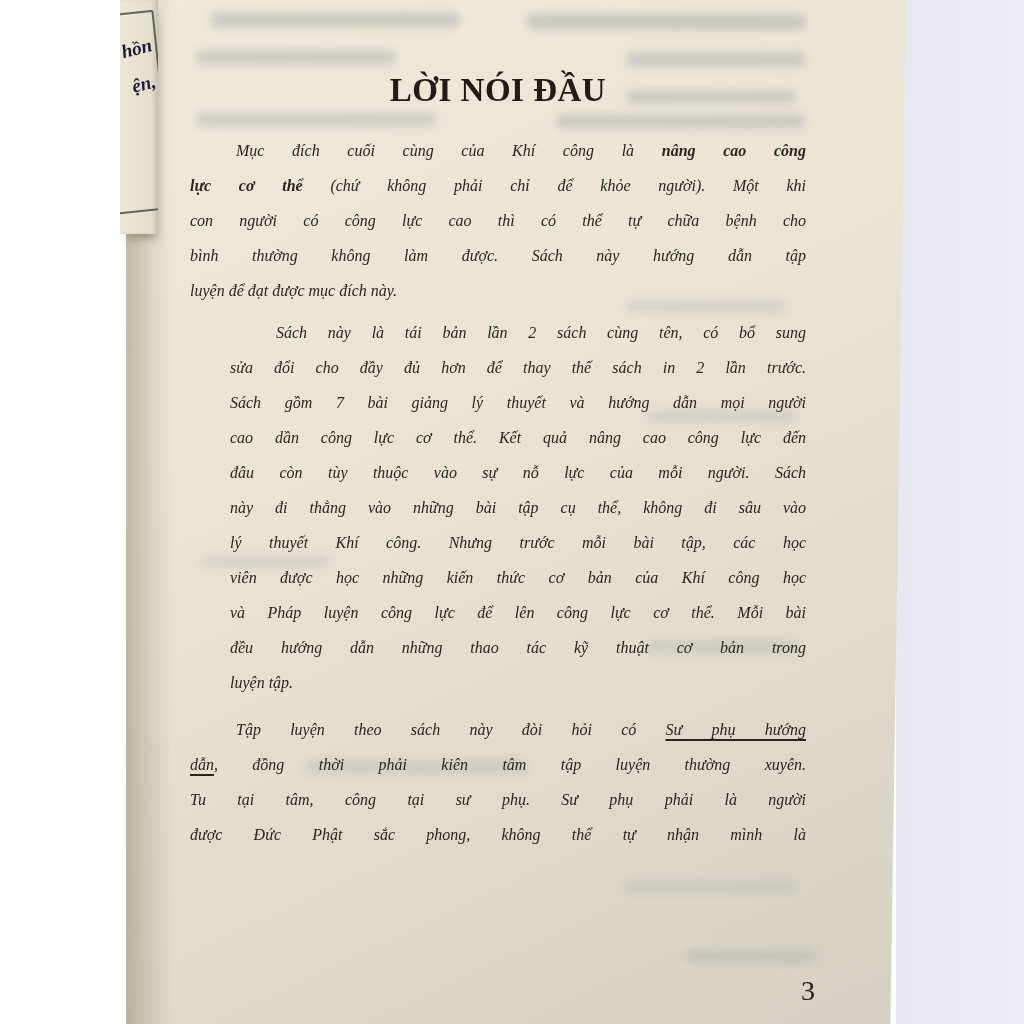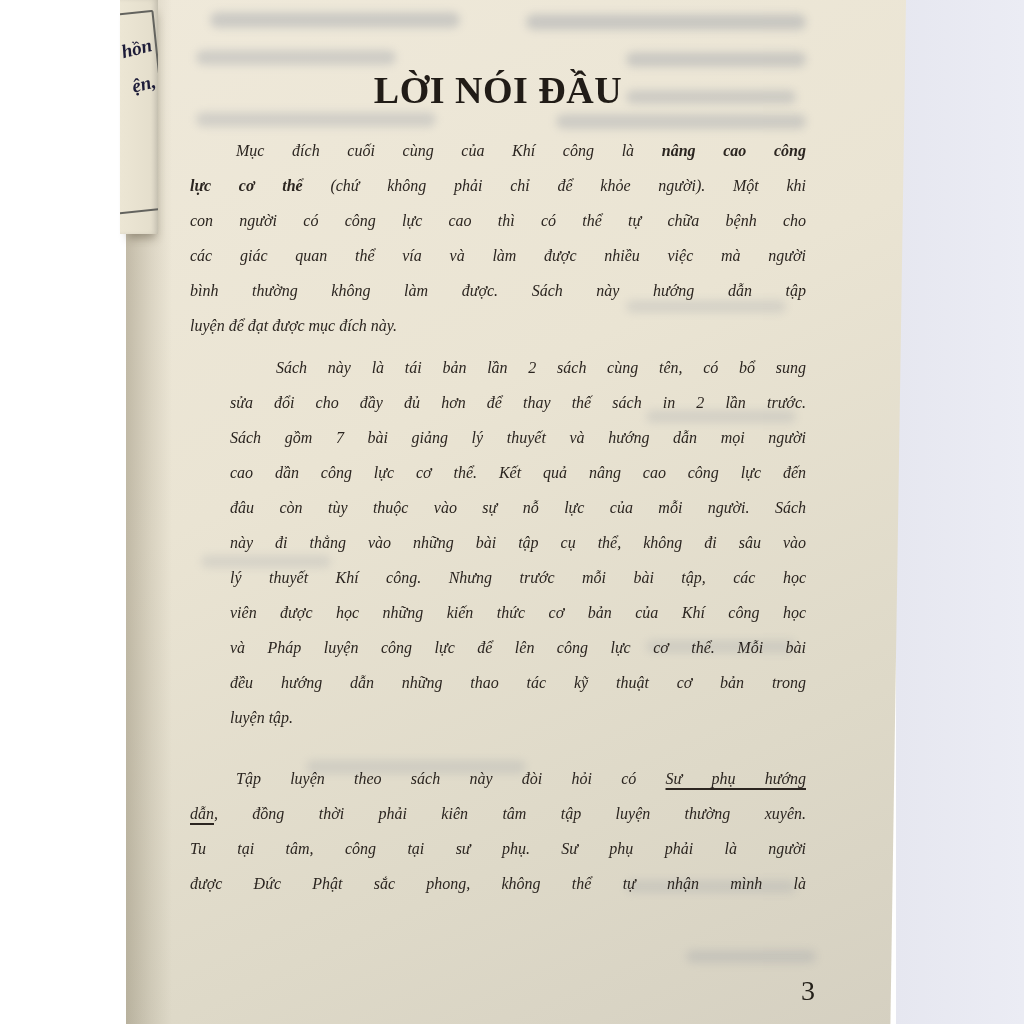--- a/index.html
+++ b/index.html
@@ -52,26 +52,26 @@
   .frag-line.f1{top:24px;}
   .frag-line.f2{top:60px;}
   
   .textcol{
     position:absolute;left:64px;top:0;width:616px;padding-top:133px;
     color:#2b2520;
   }
   .title{
     position:absolute;left:0;top:72px;width:616px;margin:0;
     text-align:center;font-style:normal;font-weight:700;
-    font-size:38px;line-height:36px;color:#211c17;
+    font-size:33px;line-height:36px;color:#211c17;
     letter-spacing:.5px;
   }
   .para{margin:0;}
   .para.p2{margin-top:7px;margin-left:40px;}
-  .para.p3{margin-top:26px;}
+  .para.p3{margin-top:12px;}
   .line{
     height:35px;line-height:35px;overflow:hidden;
     font-style:italic;font-size:16px;
     text-align:justify;text-align-last:justify;
   }
   .line.indent{padding-left:46px;}
   .line.last{text-align:center;text-align-last:left;}
   .b{font-weight:bold;}
   .u{text-decoration:underline;text-underline-offset:4px;text-decoration-thickness:1.5px;}
   .pagenum{
@@ -107,21 +107,20 @@
 
     <div class="textcol">
       <h1 class="title">LỜI NÓI ĐẦU</h1>
 
       <div class="para p1">
         <div class="line indent"><span>Mục đích cuối cùng của Khí công là</span>
           <span class="b">nâng cao công</span></div>
         <div class="line"><span class="b">lực cơ thể</span>
           <span>(chứ không phải chỉ để khỏe người). Một khi</span></div>
         <div class="line">con người có công lực cao thì có thể tự chữa bệnh cho</div>
-        <div class="line">các giác quan thể vía và làm được nhiều việc mà người</div>
         <div class="line">bình thường không làm được. Sách này hướng dẫn tập</div>
         <div class="line last">luyện để đạt được mục đích này.</div>
       </div>
 
       <div class="para p2">
         <div class="line indent">Sách này là tái bản lần 2 sách cùng tên, có bổ sung</div>
         <div class="line">sửa đổi cho đầy đủ hơn để thay thế sách in 2 lần trước.</div>
         <div class="line">Sách gồm 7 bài giảng lý thuyết và hướng dẫn mọi người</div>
         <div class="line">cao dần công lực cơ thể. Kết quả nâng cao công lực đến</div>
         <div class="line">đâu còn tùy thuộc vào sự nỗ lực của mỗi người. Sách</div>

